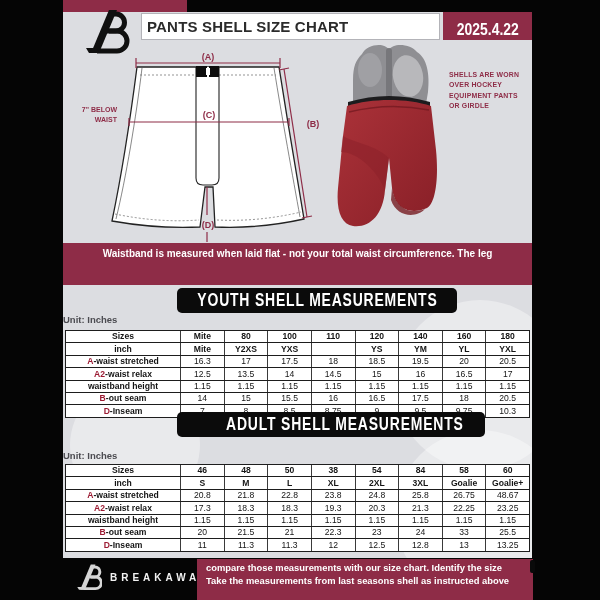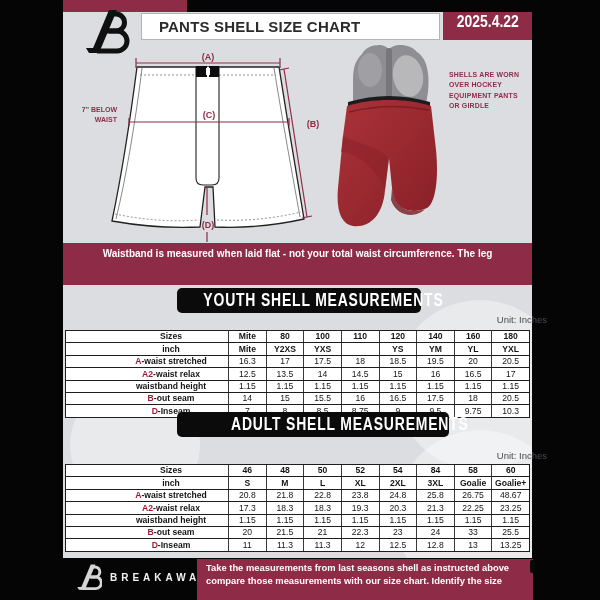--- a/index.html
+++ b/index.html
@@ -13,48 +13,48 @@
   #band-bottom{left:0;top:558px;width:600px;height:42px;}
   #strip-maroon{position:absolute;left:63px;top:0;width:124px;height:12px;background:#8e2c47;}
   #strip-black{position:absolute;left:187px;top:0;width:345px;height:12px;background:#050505;}
 
   
   .wm{position:absolute;border-radius:50%;background:rgba(255,255,255,0.38);}
 
   
   #logo-top{position:absolute;left:82px;top:9px;}
   #title-box{position:absolute;left:141px;top:13px;width:299px;height:27px;background:#ffffff;
-    border:1px solid #b3b3b8;box-sizing:border-box;display:flex;align-items:center;padding-left:17px;
+    border:1px solid #b3b3b8;box-sizing:border-box;display:flex;align-items:center;padding-left:5px;
     font-size:15px;font-weight:700;color:#2b2b2b;letter-spacing:.2px;}
   #date-box{position:absolute;left:443px;top:12px;width:89px;height:28px;background:#8e2c47;
-    display:flex;align-items:flex-start;justify-content:center;color:#fff;font-weight:700;font-size:17px;}
+    display:flex;align-items:flex-end;justify-content:center;color:#fff;font-weight:700;font-size:17px;}
   #date-box span{display:inline-block;transform:scaleX(.82);}
 
   
   #diagram{position:absolute;left:63px;top:48px;}
   #photo{position:absolute;left:337px;top:40px;}
   #photo-caption{position:absolute;left:449px;top:70px;width:80px;font-size:6.9px;font-weight:700;
     color:#8e2c47;line-height:1.5;letter-spacing:.2px;}
 
   
   #note-band{position:absolute;left:63px;top:243px;width:469px;height:42px;background:#8e2c47;
     color:#fff;text-align:center;font-size:10px;font-weight:700;line-height:13px;padding-top:4px;box-sizing:border-box;}
 
   
-  .banner{position:absolute;left:177px;width:244px;height:25px;background:#0b0b0b;border-radius:5px;
-    display:flex;align-items:center;justify-content:flex-start;color:#fff;}
+  .banner{position:absolute;left:177px;width:280px;height:25px;background:#0b0b0b;border-radius:5px;
+    display:flex;align-items:center;justify-content:center;color:#fff;}
   .banner span{display:inline-block;font-size:17px;font-weight:700;letter-spacing:1px;transform:scale(.82,1.05);white-space:nowrap;}
-  .unit{position:absolute;left:63px;width:469px;text-align:right;font-size:9.5px;font-weight:400;color:#4b4b50;padding-left:15px;}
+  .unit{position:absolute;left:63px;width:469px;text-align:left;font-size:9.5px;font-weight:700;color:#4b4b50;}
   #youth-banner{top:288px;} #youth-unit{top:314px;}
   #adult-banner{top:412px;padding-left:28px;} #adult-unit{top:450px;}
 
   
   .meas-table{position:absolute;left:65px;width:465px;background:#fff;border:1px solid #1d1d1d;box-sizing:border-box;}
   #youth-table{top:330px;} #adult-table{top:464px;}
-  .trow{display:grid;grid-template-columns:114px repeat(8,1fr);border-bottom:1px solid #1d1d1d;padding-left:48px;}
+  .trow{display:grid;grid-template-columns:114px repeat(8,1fr);border-bottom:1px solid #1d1d1d;}
   .trow:last-child{border-bottom:none;}
   .tcell{height:11.4px;display:flex;align-items:center;justify-content:center;font-size:8.6px;
     color:#141414;border-left:1px solid #3a3a3a;font-weight:400;line-height:1;}
   .tcell.label{border-left:none;font-weight:700;}
   .trow.strong .tcell{font-weight:700;}
   .pfx{color:#9c1b33;font-weight:700;}
 
   
   #footer-logo{position:absolute;left:76px;top:564px;display:flex;align-items:center;gap:8px;}
   #footer-brand{color:#f2f2f2;font-size:10px;font-weight:700;letter-spacing:4px;}
@@ -250,21 +250,21 @@
   <div id="adult-banner" class="banner">
     <span>ADULT SHELL MEASUREMENTS</span>
   </div>
   <div id="adult-unit" class="unit">Unit: Inches</div>
   <div id="adult-table" class="meas-table">
       <div class="trow strong">
         <div class="tcell label">Sizes</div>
         <div class="tcell">46</div>
         <div class="tcell">48</div>
         <div class="tcell">50</div>
-        <div class="tcell">52</div>
+        <div class="tcell">38</div>
         <div class="tcell">54</div>
         <div class="tcell">84</div>
         <div class="tcell">58</div>
         <div class="tcell">60</div>
       </div>
       <div class="trow strong">
         <div class="tcell label">inch</div>
         <div class="tcell">S</div>
         <div class="tcell">M</div>
         <div class="tcell">L</div>
@@ -336,18 +336,18 @@
       <g stroke="#d6d6d6" fill="none" stroke-width="5">
         <path d="M26,5 H32 A8.5,8.5 0 0 1 32,22 H23"></path>
         <path d="M25,22 H33 A10,10 0 0 1 33,42 H13"></path>
       </g>
       <path d="M33,1 L15,44 L7,44 L25,1 Z" fill="#d6d6d6"></path>
       <path d="M15,44 L5,44 L2,39 L13,39 Z" fill="#d6d6d6"></path>
     </svg>
     <span id="footer-brand">BREAKAWAY</span>
   </div>
   <div id="footer-note">
+    <div>compare those measurements  with our size chart. Identify the size</div>
     <div>Take the measurements from last seasons shell as instructed above</div>
-    <div>compare those measurements  with our size chart. Identify the size</div>
   </div>
   <div id="footer-pin"></div>
 
 </div>
 
 </body></html>

